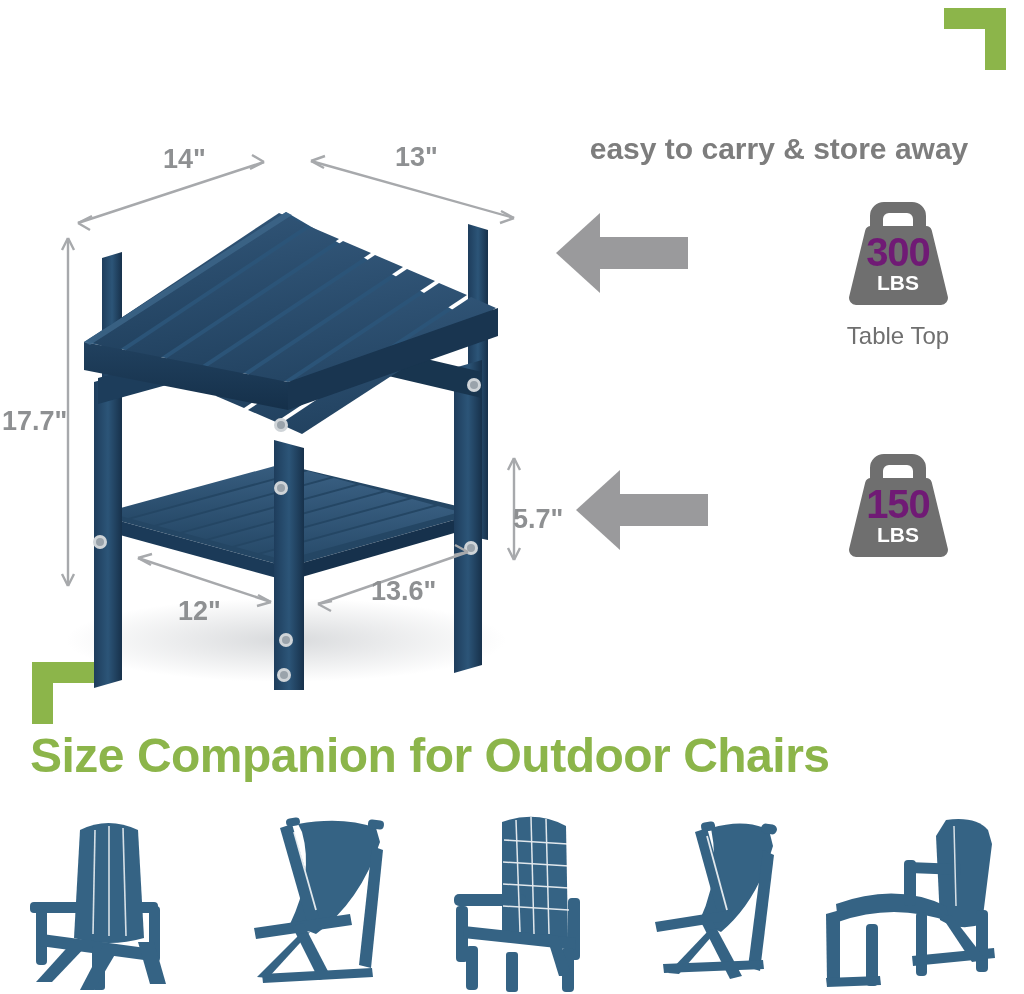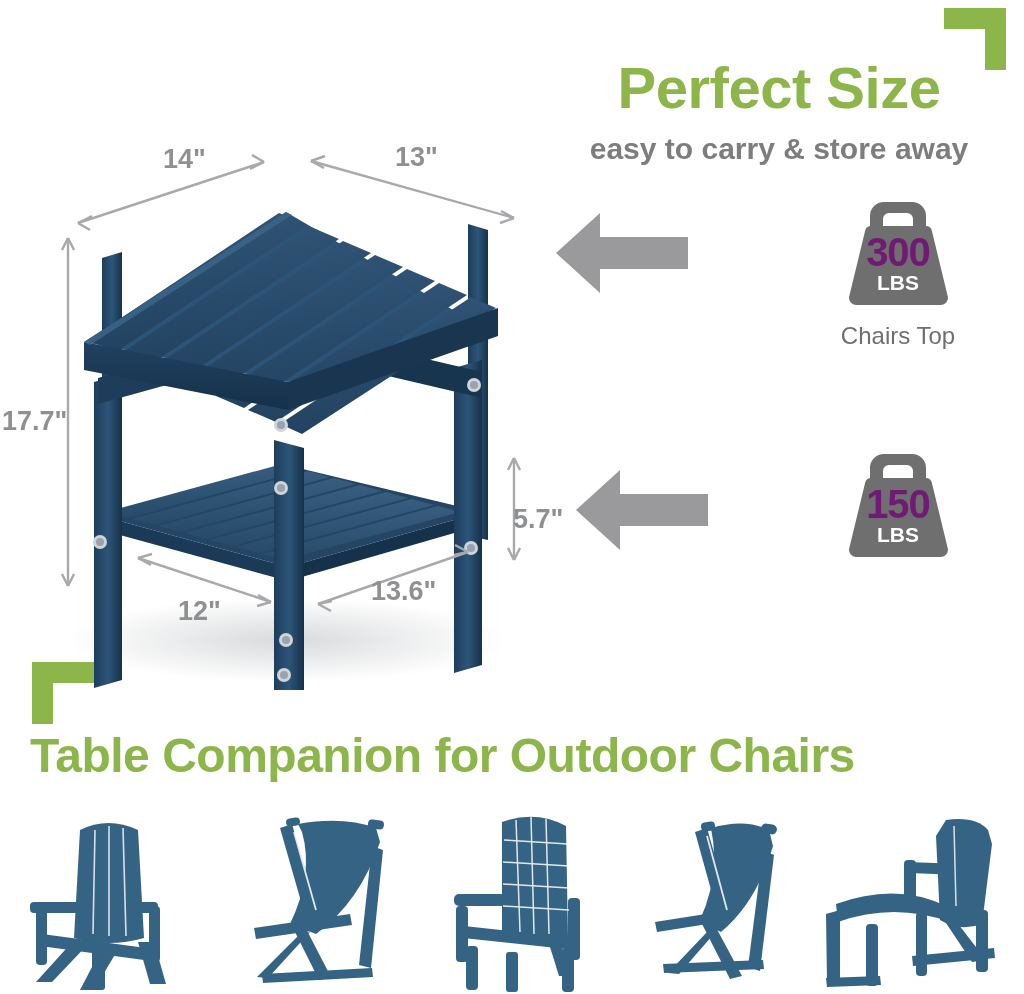--- a/index.html
+++ b/index.html
@@ -110,21 +110,20 @@
 
   <div class="corner corner-tr">
     <span class="h"></span>
       <span class="v"></span>
   </div>
   <div class="corner corner-bl">
     <span class="h"></span>
       <span class="v"></span>
   </div>
 
-  <div class="perfect-size">Perfect Size</div>
   <div class="perfect-sub">easy to carry &amp; store away</div>
 
   <div class="tablewrap">
     <svg width="540" height="570" viewBox="0 0 540 570" xmlns="http://www.w3.org/2000/svg">
       <defs>
         <linearGradient id="slatA" x1="0" y1="0" x2="0.3" y2="1">
           <stop offset="0" stop-color="#34597c"></stop>
           <stop offset="1" stop-color="#21415f"></stop>
         </linearGradient>
         <linearGradient id="slatB" x1="0" y1="0" x2="0.2" y2="1">
@@ -259,35 +258,35 @@
 
   <div class="badge badge-top">
     <div class="wicon">
       <svg width="124" height="118" viewBox="0 0 124 118" xmlns="http://www.w3.org/2000/svg">
         <path d="M48,6 h28 a14,14 0 0 1 14,14 v12 h-13 v-9 a6,6 0 0 0 -6,-6 h-18 a6,6 0 0 0 -6,6 v9 h-13 v-12 a14,14 0 0 1 14,-14 z" fill="#6f6f6f"></path>
         <path d="M34,30 h56 a6,6 0 0 1 5.8,4.5 l16,66 a7,7 0 0 1 -6.8,8.5 h-85 a7,7 0 0 1 -6.8,-8.5 l16,-66 a6,6 0 0 1 5.8,-4.5 z" fill="#6f6f6f"></path>
       </svg>
       <div class="wnum">300</div>
       <div class="wlbs">LBS</div>
     </div>
-    <div class="bcap">Chairs Top</div>
+    <div class="bcap">Table Top</div>
   </div>
 
   <div class="badge badge-bot">
     <div class="wicon">
       <svg width="124" height="118" viewBox="0 0 124 118" xmlns="http://www.w3.org/2000/svg">
         <path d="M48,6 h28 a14,14 0 0 1 14,14 v12 h-13 v-9 a6,6 0 0 0 -6,-6 h-18 a6,6 0 0 0 -6,6 v9 h-13 v-12 a14,14 0 0 1 14,-14 z" fill="#6f6f6f"></path>
         <path d="M34,30 h56 a6,6 0 0 1 5.8,4.5 l16,66 a7,7 0 0 1 -6.8,8.5 h-85 a7,7 0 0 1 -6.8,-8.5 l16,-66 a6,6 0 0 1 5.8,-4.5 z" fill="#6f6f6f"></path>
       </svg>
       <div class="wnum">150</div>
       <div class="wlbs">LBS</div>
     </div>
   </div>
 
-  <div class="ideal-heading">Table Companion for Outdoor Chairs</div>
+  <div class="ideal-heading">Size Companion for Outdoor Chairs</div>
 
   <div class="chairs">
 
     <div class="chair chair-1">
       <svg viewBox="0 0 180 188" xmlns="http://www.w3.org/2000/svg">
         <g fill="#356384">
           <path d="M62,24 q28,-14 58,0 l6,108 q-35,10 -70,0 z"></path>
           <rect x="12" y="96" width="128" height="11" rx="4"></rect>
           <rect x="18" y="103" width="11" height="56" rx="4"></rect>
           <rect x="131" y="100" width="11" height="56" rx="4"></rect>

